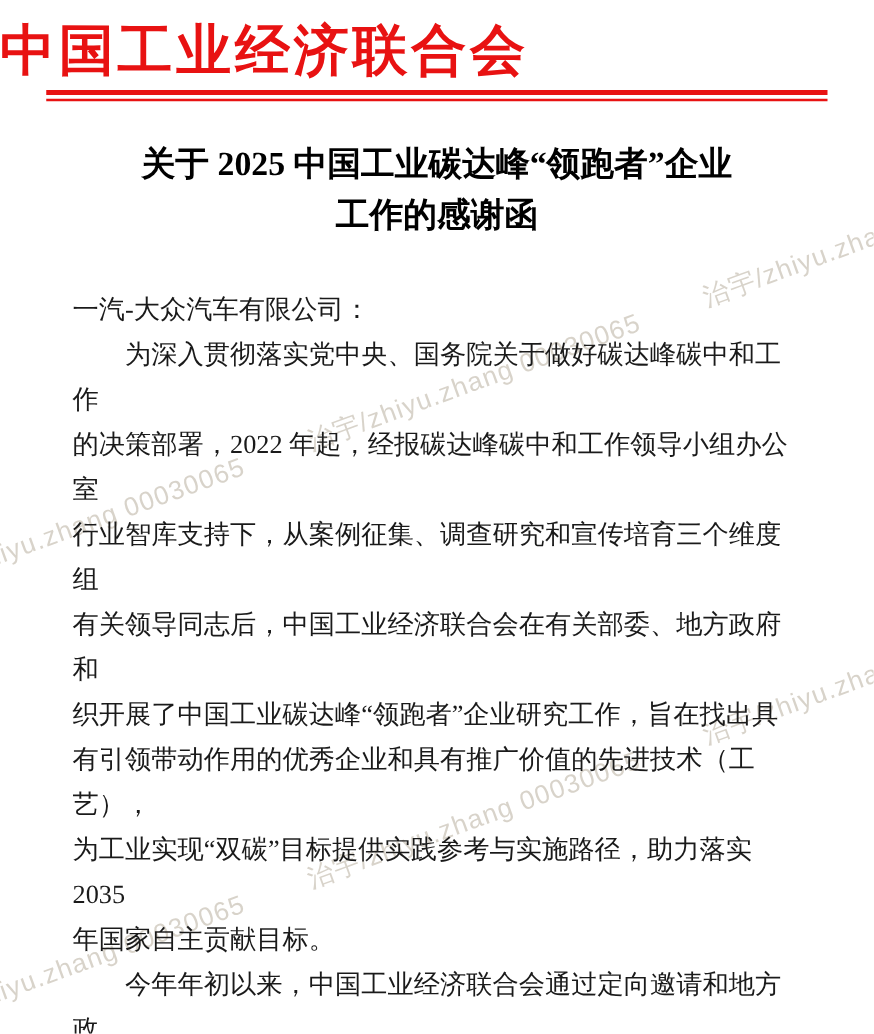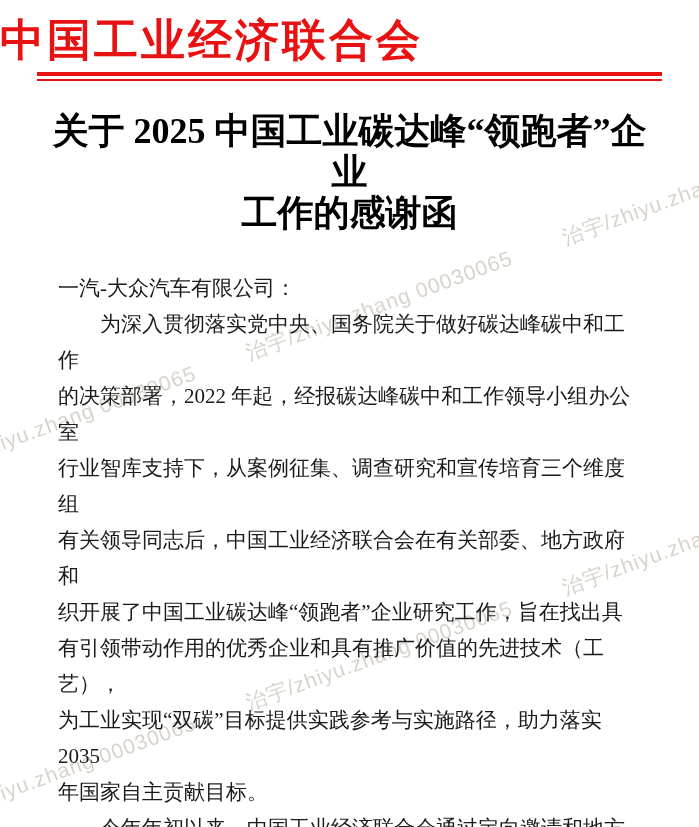--- a/index.html
+++ b/index.html
@@ -46,21 +46,21 @@
   .doc-number{
     margin-top:18px;
     padding-right:58px;
     text-align:right;
     font-size:19px;
     color:#121212;
   }
   .doc-title{
     margin:30px 40px 0 40px;
     text-align:center;
-    font-size:36px;
+    font-size:27px;
     font-weight:bold;
     line-height:41px;
     color:#000000;
   }
   .salutation{
     margin:38px 58px 0 58px;
     font-size:21px;
     line-height:32px;
     color:var(--text);
   }

